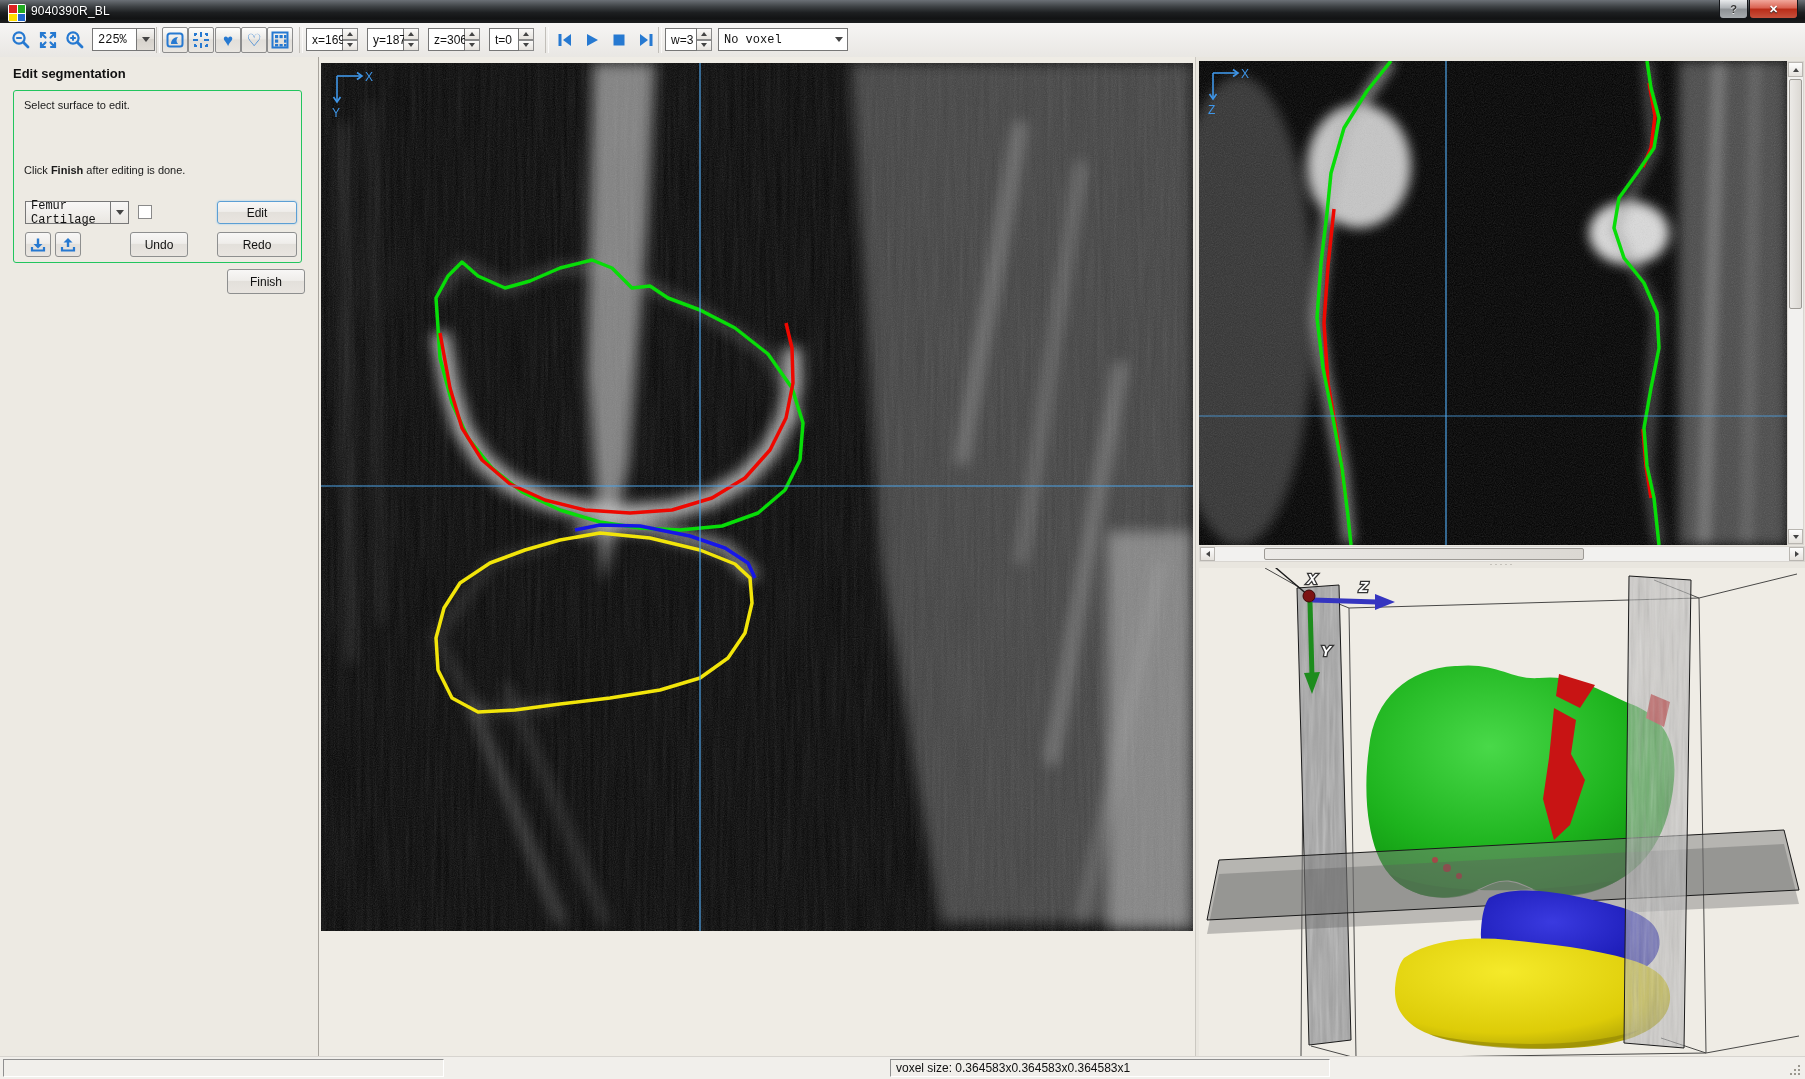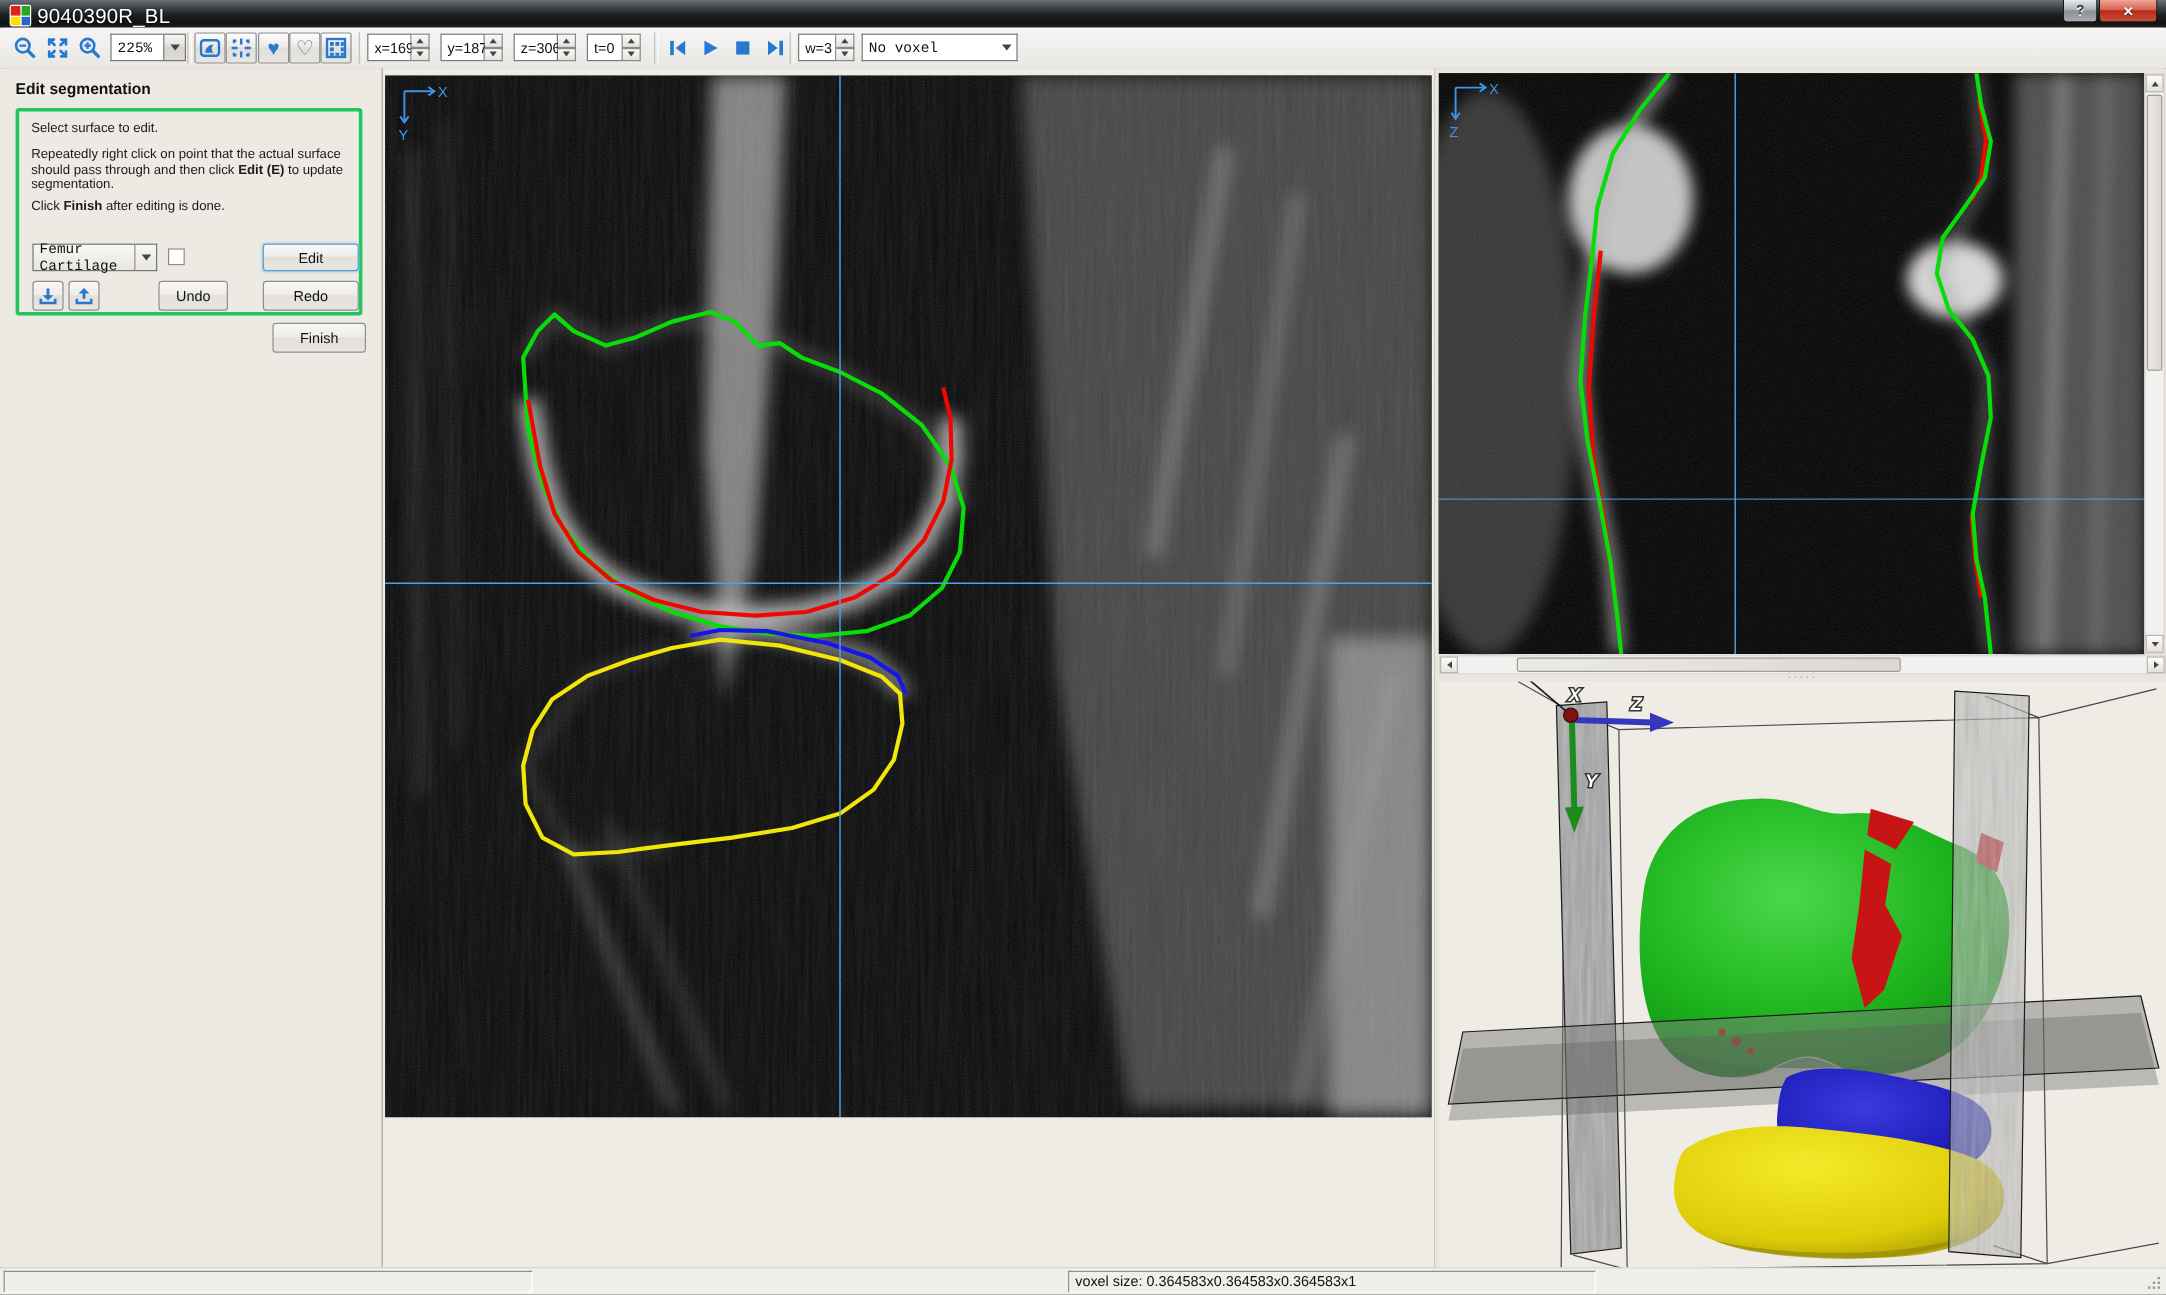--- a/index.html
+++ b/index.html
@@ -5,21 +5,21 @@
   html,body{margin:0;padding:0;background:#555;font-family:"Liberation Sans",sans-serif;}
   .window{position:relative;width:1805px;height:1079px;background:#edeae3;overflow:hidden;
           box-shadow:inset 2px 0 #2a3642,inset -2px 0 #2a3642,inset 0 -2px #2a3642;}
   
   .titlebar{position:absolute;left:0;top:0;width:100%;height:23px;
     background:linear-gradient(180deg,#6b7076 0%,#3c4043 30%,#1d1f21 55%,#121314 80%,#1c1e20 100%);
     border-bottom:1px solid #0a0b0c;}
   .app-icon{position:absolute;left:8px;top:4px;width:16px;height:16px;display:grid;
     grid-template-columns:1fr 1fr;grid-template-rows:1fr 1fr;gap:1px;background:#fff;padding:1px;border-radius:2px;}
   .app-icon div{width:100%;height:100%;}
-  .title-text{position:absolute;left:31px;top:4px;color:#fff;font-size:17px;letter-spacing:.2px;text-shadow:0 1px 2px #000;}
+  .title-text{position:absolute;left:31px;top:4px;color:#fff;font-size:12px;letter-spacing:.2px;text-shadow:0 1px 2px #000;}
   .cap-btn{position:absolute;top:0;height:18px;border:1px solid #14161a;border-top:none;
     border-radius:0 0 4px 4px;display:flex;align-items:center;justify-content:center;
     color:#fff;font-size:11px;font-weight:bold;text-shadow:0 1px 1px #222;cursor:default;}
   .cap-help{right:57px;width:27px;background:linear-gradient(180deg,#e8eaec,#aeb2b6 45%,#8d9195 50%,#a7abaf);color:#333;text-shadow:0 1px 0 #eee;}
   .cap-close{right:7px;width:47px;background:linear-gradient(180deg,#f1a79b,#d9604f 45%,#b92c18 50%,#c6503c);}
   
   .toolbar{position:absolute;left:0;top:23px;width:100%;height:34px;
     background:linear-gradient(180deg,#f6f5f4,#e9e7e3);border-bottom:1px solid #c6c3be;}
   .tbtn{position:absolute;top:4px;width:26px;height:26px;display:flex;align-items:center;justify-content:center;border-radius:3px;}
   .ttoggle{position:absolute;top:4px;width:26px;height:26px;display:flex;align-items:center;justify-content:center;
@@ -37,21 +37,21 @@
   .tri-down-s{width:0;height:0;border-left:3px solid transparent;border-right:3px solid transparent;border-top:4px solid #444;}
   .spin{position:absolute;top:5px;height:23px;display:flex;}
   .spin-field{height:100%;box-sizing:border-box;border:1px solid #777;background:#fff;font-size:12px;color:#111;
     display:flex;align-items:center;padding-left:5px;}
   .spin-btns{width:15px;height:100%;display:flex;flex-direction:column;}
   .spin-b{flex:1;box-sizing:border-box;border:1px solid #8a8a8a;border-left:none;
     background:linear-gradient(180deg,#fbfaf9,#e6e3de);display:flex;align-items:center;justify-content:center;}
   
   .left-panel{position:absolute;left:0;top:57px;width:318px;height:999px;background:#edeae3;}
   .panel-title{position:absolute;left:13px;top:9px;font-size:13px;font-weight:bold;color:#111;}
-  .groupbox{position:absolute;left:13px;top:33px;width:289px;height:173px;border:3px solid #22c55e;border-radius:3px;box-sizing:border-box;}
+  .groupbox{position:absolute;left:13px;top:33px;width:289px;height:173px;border:1px solid #22c55e;border-radius:3px;box-sizing:border-box;}
   .gtext{position:absolute;left:10px;font-size:11px;color:#1a1a1a;line-height:12.5px;}
   .btn{position:absolute;box-sizing:border-box;border:1px solid #8e8f8f;border-radius:3px;font-size:12px;color:#111;
     background:linear-gradient(180deg,#f8f7f6,#efedea 45%,#e3e0db 50%,#e9e5e0);display:flex;align-items:center;justify-content:center;}
   .btn-default{border:1px solid #5c9fd4;box-shadow:0 0 2px #8cc5ee;}
   .checkbox{position:absolute;width:14px;height:14px;background:#fff;border:1px solid #8a8a8a;box-sizing:border-box;}
   
   .main-panel{position:absolute;left:318px;top:57px;width:878px;height:999px;background:#efece5;
     border-left:1px solid #a8a49d;border-right:1px solid #cbc8c1;box-sizing:border-box;}
   .img-holder{position:absolute;background:#000;}
   .right-gap{position:absolute;left:1196px;top:57px;width:609px;height:999px;background:#e9e6df;}
@@ -252,21 +252,20 @@
       <div class="combo-field combo-flat" style="width:18px;border-left:none;justify-content:center;padding-left:0">
         <span class="tri-down"></span>
       </div>
     </div>
   </div>
 
   <div class="left-panel">
     <div class="panel-title">Edit segmentation</div>
     <div class="groupbox">
       <div class="gtext" style="top:8px;width:265px">Select surface to edit.</div>
-      <div class="gtext" style="top:30px;width:268px"><span>Repeatedly right click on point that the actual surface should pass through and then click </span><b>Edit (E)</b><span> to update segmentation.</span></div>
       <div class="gtext" style="top:73px;width:265px"><span>Click </span><b>Finish</b><span> after editing is done.</span></div>
 
       <div class="combo" style="left:11px;top:110px">
         <div class="combo-field" style="width:86px;border-right:1px solid #777;background:linear-gradient(180deg,#f8f7f6,#e9e6e1)">Femur Cartilage</div>
         <div style="width:18px;display:flex;align-items:center;justify-content:center;border:1px solid #777;border-left:none;box-sizing:border-box;background:linear-gradient(180deg,#f8f7f6,#e9e6e1)">
             <span class="tri-down"></span>
           </div>
       </div>
       <div class="checkbox" style="left:124px;top:114px"></div>
       <div class="btn btn-default" style="left:203px;top:110px;width:80px;height:23px">

